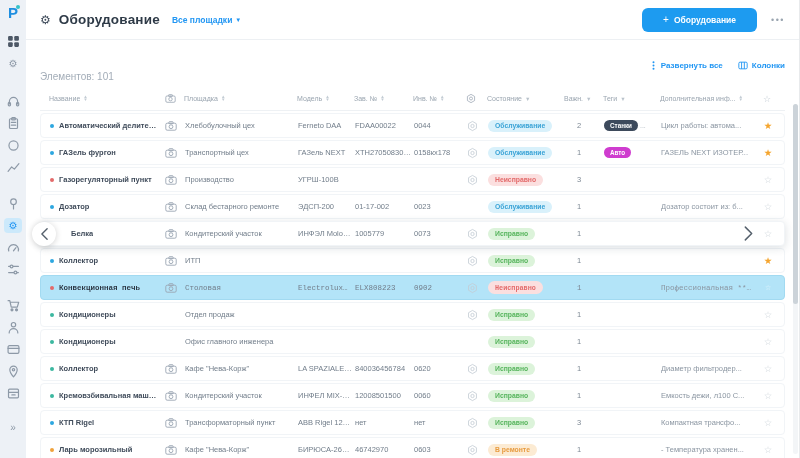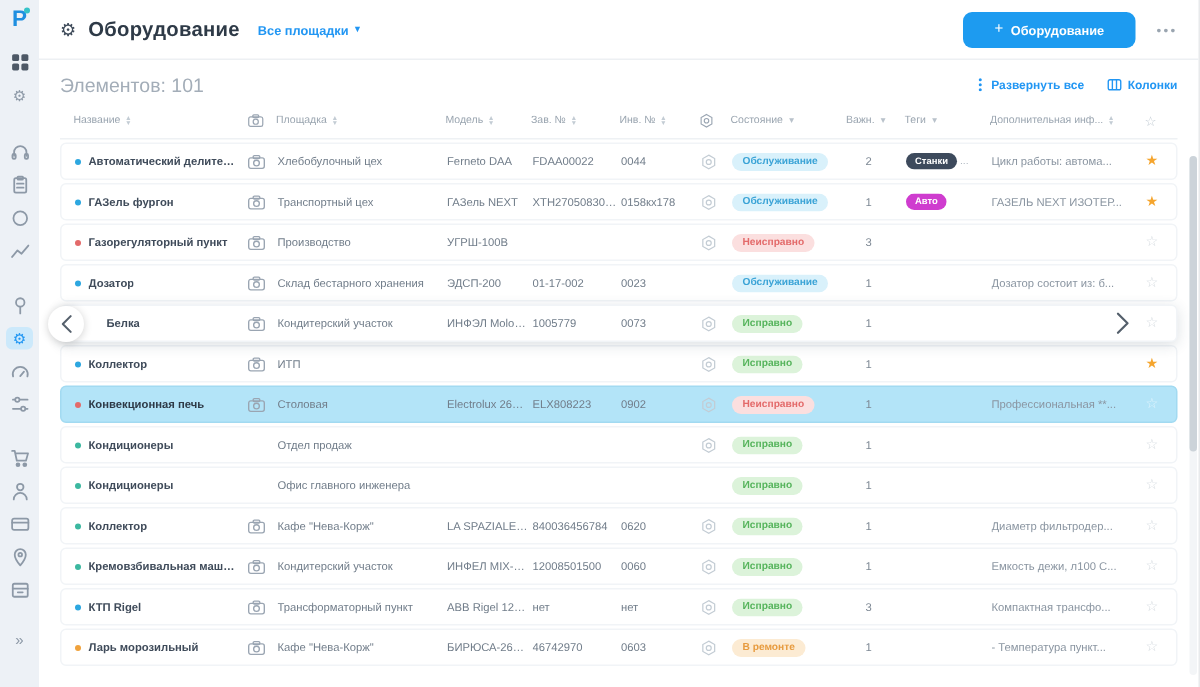--- a/index.html
+++ b/index.html
@@ -52,21 +52,21 @@
     margin-left:auto; height:24px; padding:0 21px; border:none; border-radius:6px;
     background:#1d9bf0; color:#fff; font-size:8.5px; font-weight:700;
     display:flex; align-items:center; gap:5px; cursor:pointer;
     font-family:"Liberation Sans", sans-serif;
   }
   .add-btn .plus { font-size:10px; font-weight:400; }
   .more-btn { color:#9aa5b0; font-size:9px; letter-spacing:1.5px; margin-left:6px; cursor:pointer; }
 
   .content { flex:1; padding:0 14px; position:relative; min-width:0; }
   .toolbar { display:flex; justify-content:space-between; align-items:center; margin-top:9px; }
-  .count { color:#a3adb8; font-size:13px; }
+  .count { color:#a3adb8; font-size:10px;margin-top:22px; }
   .tool-links { display:flex; gap:15px; align-items:center; }
   .tool-link { color:#2196f3; font-size:8px; font-weight:700; display:flex; align-items:flex-start; gap:4px; cursor:pointer; }
 
   .grid {
     display:grid;
     grid-template-columns:116px 22px 110px 54px 56px 42px 26px 74px 36px 54px 94px 20px;
     column-gap:3px; align-items:center;
   }
   .thead { height:24px; margin-top:5px; border-bottom:1px solid #eef1f4; color:#9aa5b0; font-size:7px; }
   .th { display:flex; align-items:center; gap:3px; white-space:nowrap; overflow:hidden; cursor:pointer; }
@@ -87,21 +87,21 @@
   .c-cam, .c-gear { display:flex; justify-content:center; color:#9aa5b2; }
   .badge { display:inline-block; padding:2.5px 7px; border-radius:9px; font-size:6.8px; font-weight:700; white-space:nowrap; }
   .c-files { padding-left:12px; color:#7d8894; }
   .c-tags { display:flex; align-items:center; gap:2px; overflow:hidden; }
   .tagpill { display:inline-block; padding:2px 6px; border-radius:8px; color:#fff; font-size:6.3px; font-weight:700; white-space:nowrap; }
   .tagmore { color:#aeb7c0; font-size:7px; }
   .c-info { color:#8a95a1; }
   .c-star { text-align:center; font-size:9.5px; color:#d3d9de; cursor:pointer; line-height:1; }
   .c-star.filled { color:#f5a52e; }
 
-  .row.highlight { background:#b3e4f8; border-color:#a2daf1; }
+  .row.highlight { background:#b3e4f8; border-color:#a2daf1;font-family:Liberation Mono, monospace; }
   .row.highlight .c-name { color:#2e3a47; }
   .row.highlight .c-star { color:#e3f5fd; }
 
   .row.carousel { box-shadow:0 2px 9px rgba(40,60,80,.16); z-index:3; }
   .row.carousel .c-name { padding-left:30px; }
   .chev {
     position:absolute; top:50%; transform:translateY(-50%);
     width:24px; height:24px; display:none; align-items:center; justify-content:center;
     cursor:pointer; z-index:4; color:#55606c;
   }
@@ -423,21 +423,21 @@
       <span class="dot" style="background: rgb(45, 167, 224);"></span>
       <span class="nm">Дозатор</span>
     </span>
     <span class="c-cam">
       <svg width="12" height="10" viewBox="0 0 12 10" fill="none" stroke="#9aa5b2" stroke-width="0.9">
                 <rect x="0.8" y="2.2" width="10.4" height="7" rx="1.4"></rect>
                 <rect x="3.8" y="0.7" width="4.4" height="2" rx="0.8"></rect>
                 <circle cx="6" cy="5.7" r="1.9"></circle>
               </svg>
     </span>
-    <span class="cell">Склад бестарного хранения</span>
+    <span class="cell">Склад бестарного ремонте</span>
     <span class="cell">ЭДСП-200</span>
     <span class="cell">01-17-002</span>
     <span class="cell">0023</span>
     <span class="c-gear">
       <svg width="11" height="12" viewBox="0 0 12 12" fill="none" stroke="#c3ccd4" stroke-width="0.9" style="visibility: hidden;">
                 <path d="M6 1 L10.3 3.5 V8.5 L6 11 L1.7 8.5 V3.5 Z"></path>
                 <circle cx="6" cy="6" r="1.8"></circle>
               </svg>
     </span>
     <span class="cell"><span class="badge" style="background: rgb(217, 241, 251); color: rgb(58, 163, 214);">Обслуживание</span></span>
@@ -706,21 +706,21 @@
     <span class="cell">0603</span>
     <span class="c-gear">
       <svg width="11" height="12" viewBox="0 0 12 12" fill="none" stroke="#c3ccd4" stroke-width="0.9">
                 <path d="M6 1 L10.3 3.5 V8.5 L6 11 L1.7 8.5 V3.5 Z"></path>
                 <circle cx="6" cy="6" r="1.8"></circle>
               </svg>
     </span>
     <span class="cell"><span class="badge" style="background: rgb(252, 235, 211); color: rgb(231, 155, 63);">В ремонте</span></span>
     <span class="cell c-files">1</span>
     <span class="c-tags"></span>
-    <span class="cell c-info">- Температура пункт...</span>
+    <span class="cell c-info">- Температура хранен...</span>
     <span class="c-star">☆</span>
 
   </div>
         </div>
 
       <div class="vscroll">
           <div class="vthumb"></div>
         </div>
     </div>
   </div>

